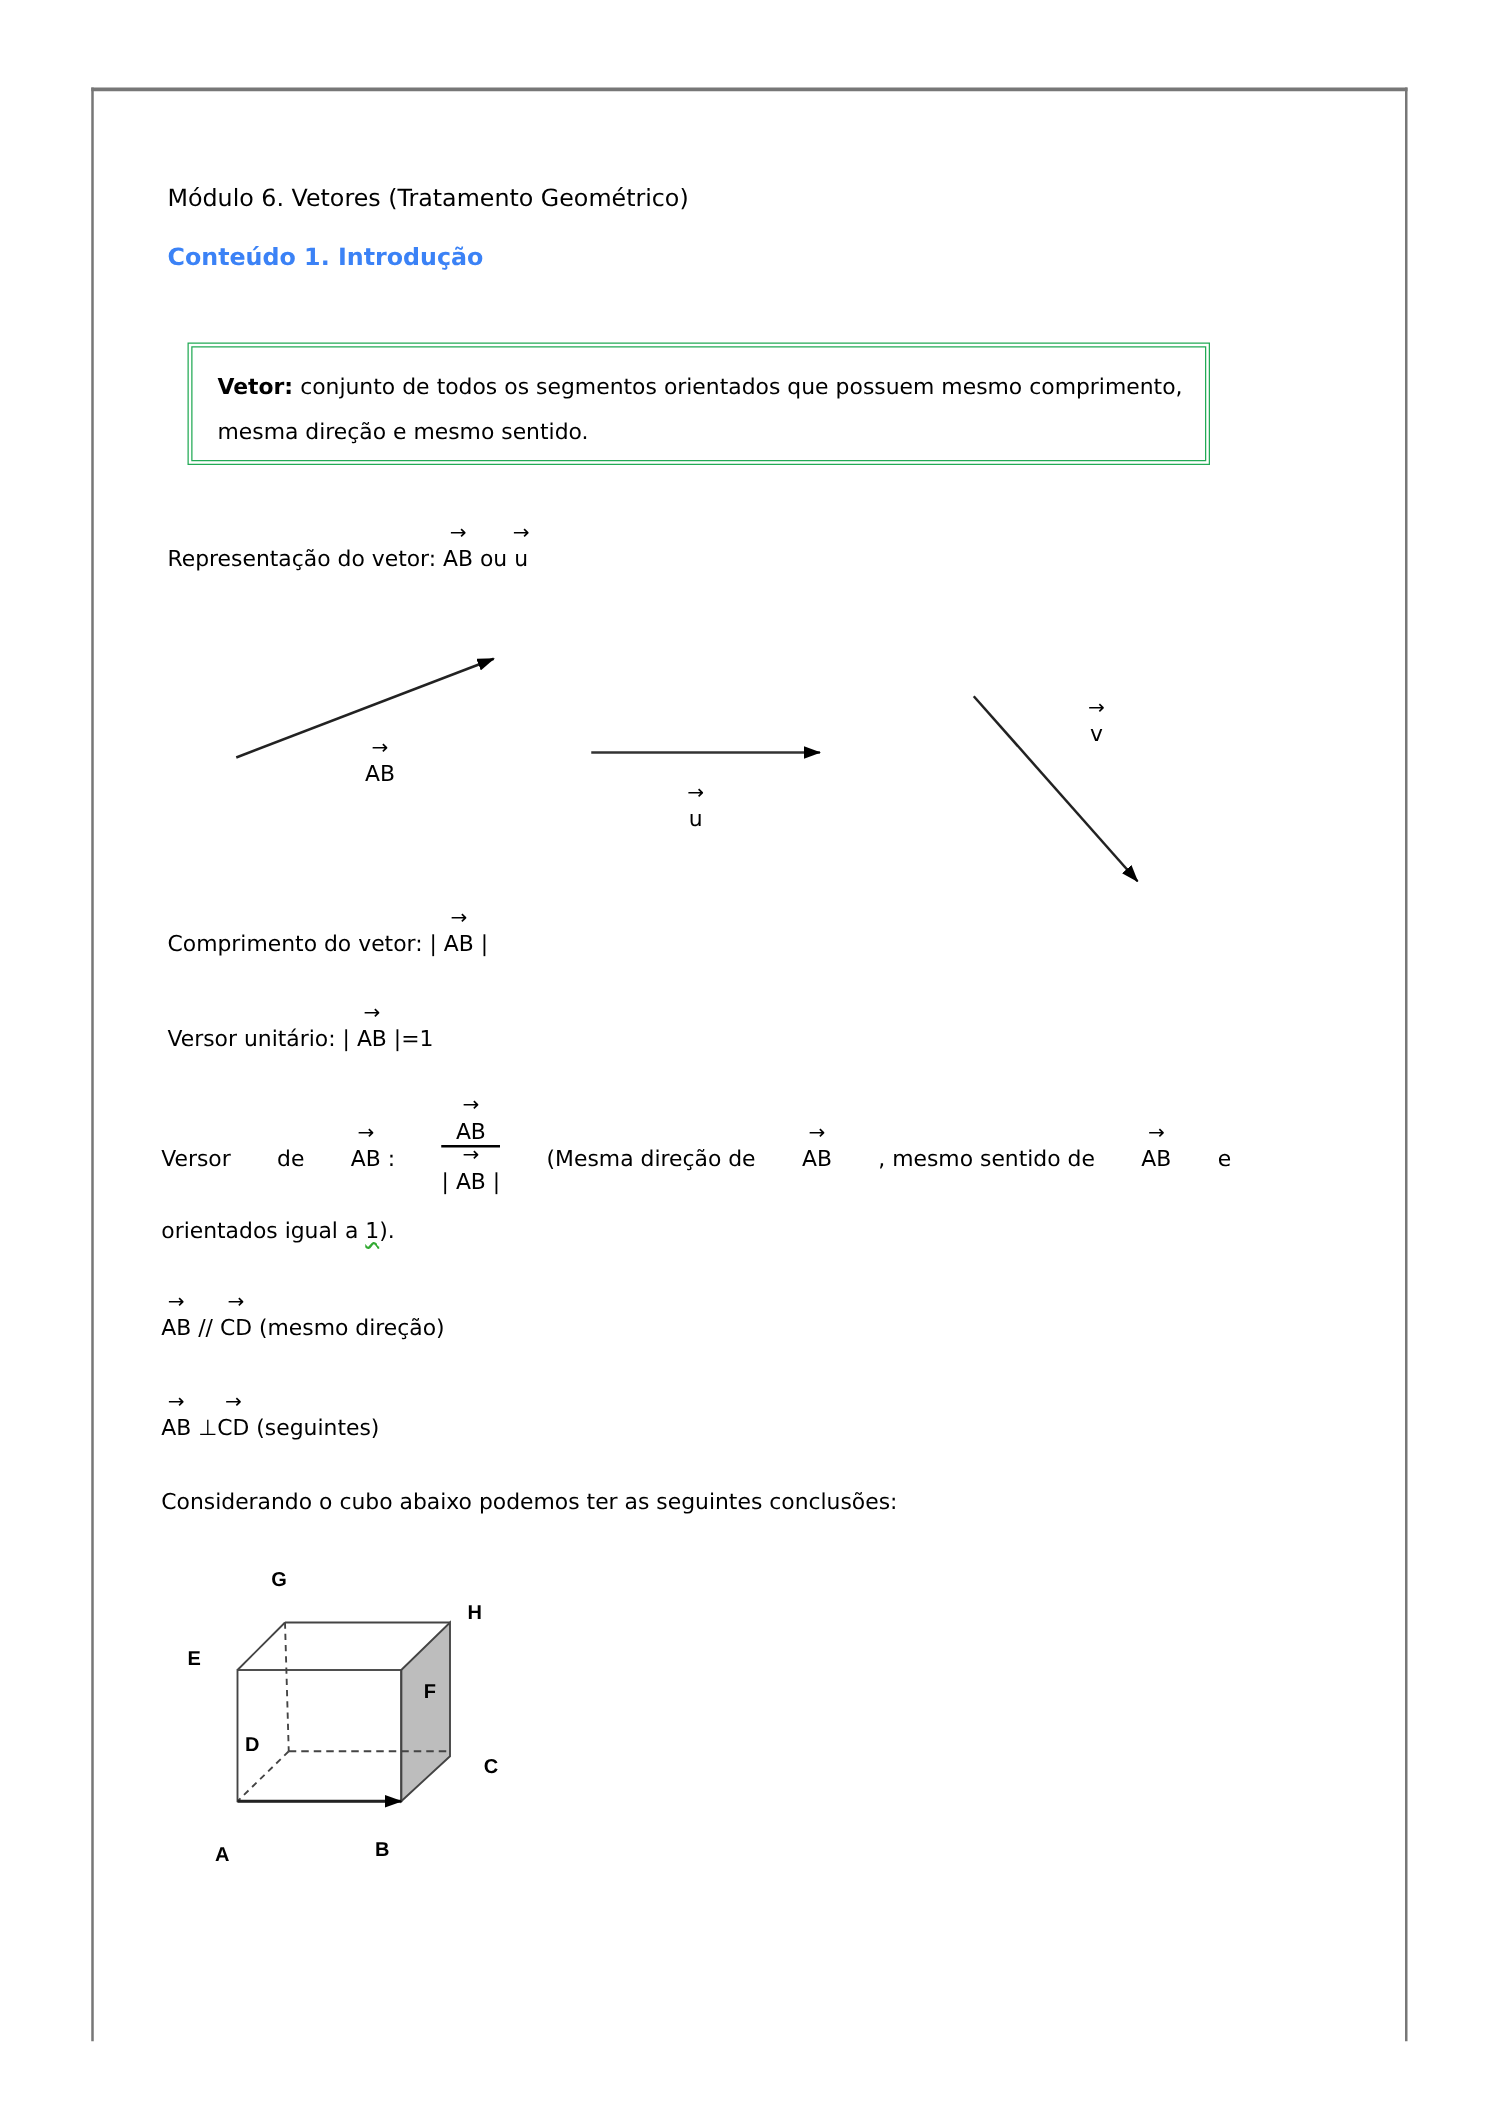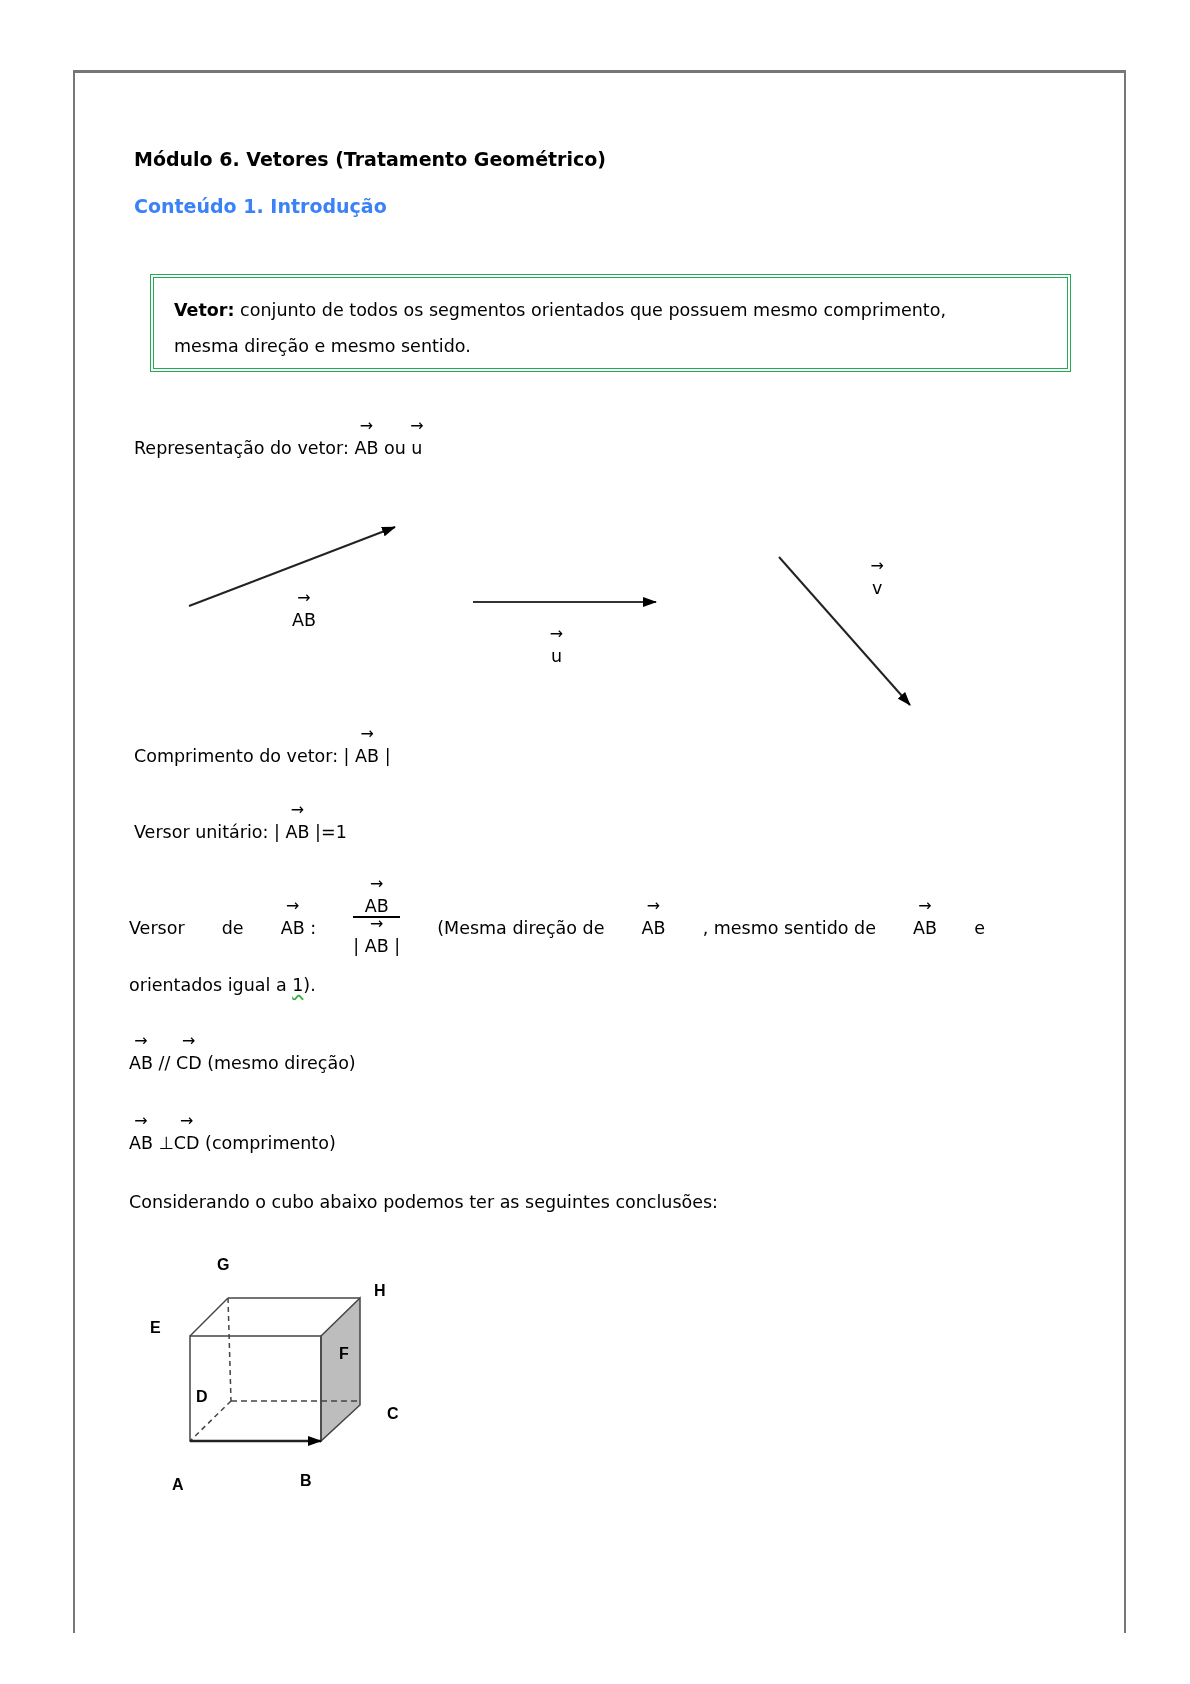--- a/index.html
+++ b/index.html
@@ -1,23 +1,23 @@
 <!DOCTYPE html>
 <html><head>
 <meta charset="utf-8">
 <style>
   html, body { margin:0; padding:0; background:#ffffff; }
   body { width:1190px; height:1684px; position:relative; overflow:hidden;
          font-family:"DejaVu Sans", sans-serif; color:#000; }
   .page-frame { position:absolute; left:73px; top:70px; width:1049px; height:1560px;
                 border-top:3px solid #777; border-left:2px solid #777; border-right:2px solid #777; }
   .abs { position:absolute; white-space:nowrap; }
-  .title { left:134px; top:148px; font-size:19px; font-weight:bold; }
+  .title { left:134px; top:148px; font-size:19px; font-weight:normal; }
   .subtitle { left:134px; top:195px; font-size:19px; font-weight:bold; color:#3b82f6; }
-  .defbox { position:absolute; left:150px; top:274px; width:921px; height:98px;
+  .defbox { position:absolute; left:150px; top:274px; width:818px; height:98px;
             border:4px double #22aa55; box-sizing:border-box; }
   .defbox-text { position:absolute; left:20px; top:14px; width:772px; font-size:17.5px;
                  line-height:36px; text-align:justify; text-align-last:left; }
   .defbox-text b { font-weight:bold; }
   .body17 { font-size:17.5px; }
   .vec { display:inline-block; position:relative; }
   .vec .arr { position:absolute; left:50%; transform:translateX(-50%); top:-20px;
               font-size:16px; line-height:16px; }
   .bold { font-weight:normal; }
   .frac { display:inline-block; vertical-align:middle; text-align:center; position:relative; top:-2px; }
@@ -107,21 +107,21 @@
 </div>
 <div class="abs body17" style="left:129px; top:975px;">
   <span>orientados igual a </span><span class="squiggle">1</span><span>).</span>
 </div>
 
 <div class="abs body17" style="left:129px; top:1053px;">
   <span class="vec"><span class="arr">→</span><span>AB</span></span><span> // </span><span class="vec"><span class="arr">→</span><span>CD</span></span><span> (mesmo direção)</span>
 </div>
 
 <div class="abs body17" style="left:129px; top:1133px;">
-  <span class="vec"><span class="arr">→</span><span>AB</span></span><span> ⊥</span><span class="vec"><span class="arr">→</span><span>CD</span></span><span> (comprimento)</span>
+  <span class="vec"><span class="arr">→</span><span>AB</span></span><span> ⊥</span><span class="vec"><span class="arr">→</span><span>CD</span></span><span> (seguintes)</span>
 </div>
 
 <div class="abs body17" style="left:129px; top:1192px;">Considerando o cubo abaixo podemos ter as seguintes conclusões:</div>
 
 <div class="cube-label" style="left:217px; top:1256px;">G</div>
 <div class="cube-label" style="left:374px; top:1282px;">H</div>
 <div class="cube-label" style="left:150px; top:1319px;">E</div>
 <div class="cube-label" style="left:339px; top:1345px;">F</div>
 <div class="cube-label" style="left:196px; top:1388px;">D</div>
 <div class="cube-label" style="left:387px; top:1405px;">C</div>

